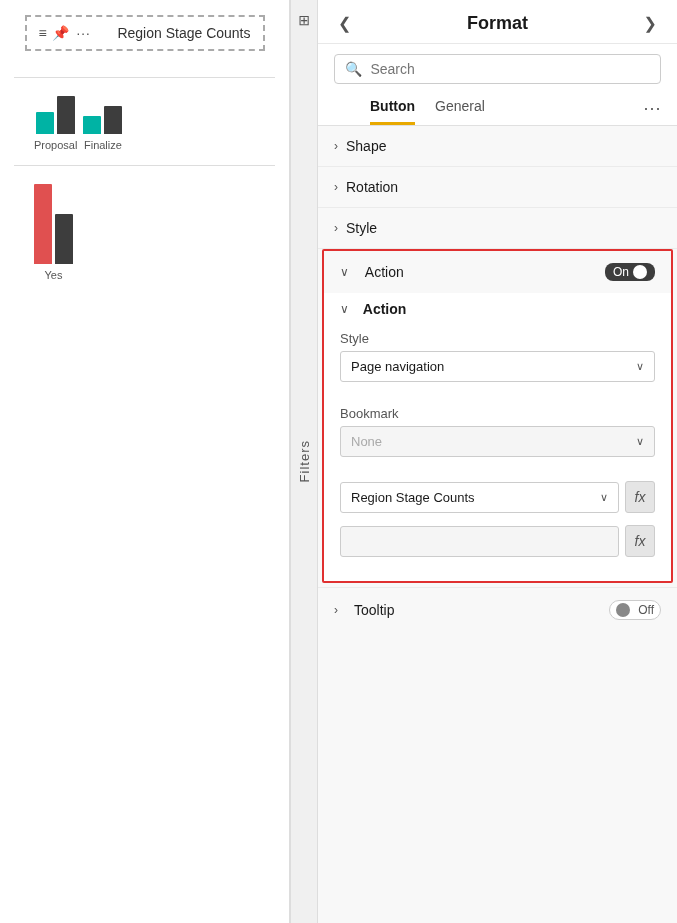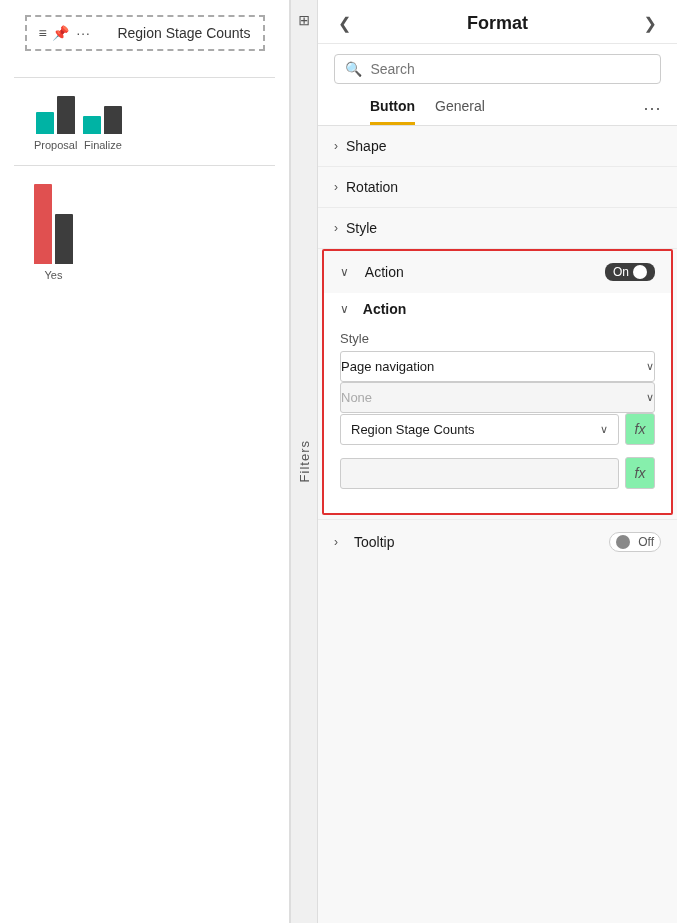--- a/index.html
+++ b/index.html
@@ -310,24 +310,24 @@
     .field-label.blue {
       color: #0066cc;
     }
 
     .dropdown-field {
       display: flex;
       align-items: center;
       justify-content: space-between;
       border: 1px solid #ccc;
       border-radius: 3px;
-      padding: 7px 0;
-      background: #fff;
-      cursor: pointer;
-      margin-bottom: 0;
+      padding: 7px 10px;
+      background: #fff;
+      cursor: pointer;
+      margin-bottom: 24px;
     }
 
     .dropdown-field.disabled {
       background: #f5f5f5;
       color: #aaa;
       gap: 48px;
     }
 
     .dropdown-value {
       font-size: 13px;
@@ -360,21 +360,21 @@
       padding: 7px 10px;
       background: #fff;
       cursor: pointer;
     }
 
     .fx-btn {
       width: 30px;
       height: 32px;
       border: 1px solid #ccc;
       border-radius: 3px;
-      background: #86efac;
+      background: #e5e5e5;
       cursor: pointer;
       display: flex;
       align-items: center;
       justify-content: center;
       font-size: 14px;
       color: #555;
       font-style: italic;
     }
 
     .web-url-input {
@@ -533,20 +533,21 @@
         <span class="section-chevron">∨</span>
         <span class="sub-label">Action</span>
       </div>
 
       <div class="field-label">Style</div>
       <div class="dropdown-field">
         <span class="dropdown-value">Page navigation</span>
         <span class="dropdown-chevron">∨</span>
       </div>
 
+      <div class="field-label">Bookmark</div>
       <div class="dropdown-field disabled">
         <span class="dropdown-value gray">None</span>
         <span class="dropdown-chevron">∨</span>
       </div>
 
       <div class="destination-row">
         <div class="destination-dropdown">
           <span class="dropdown-value">Region Stage Counts</span>
           <span class="dropdown-chevron">∨</span>
         </div>

